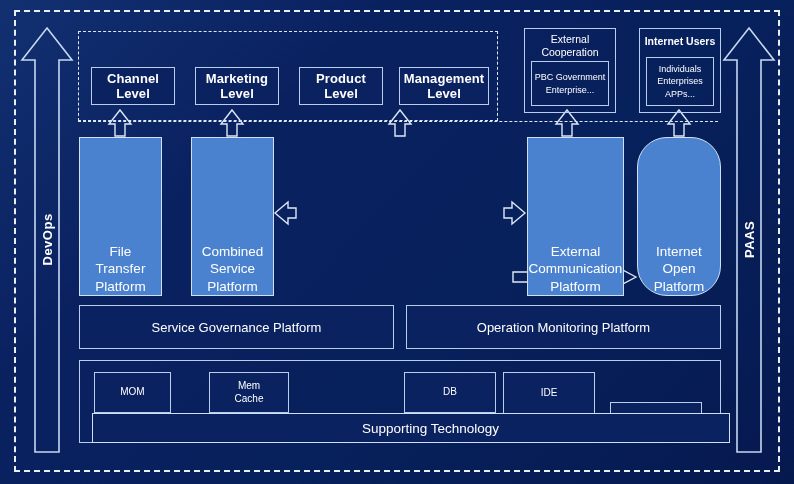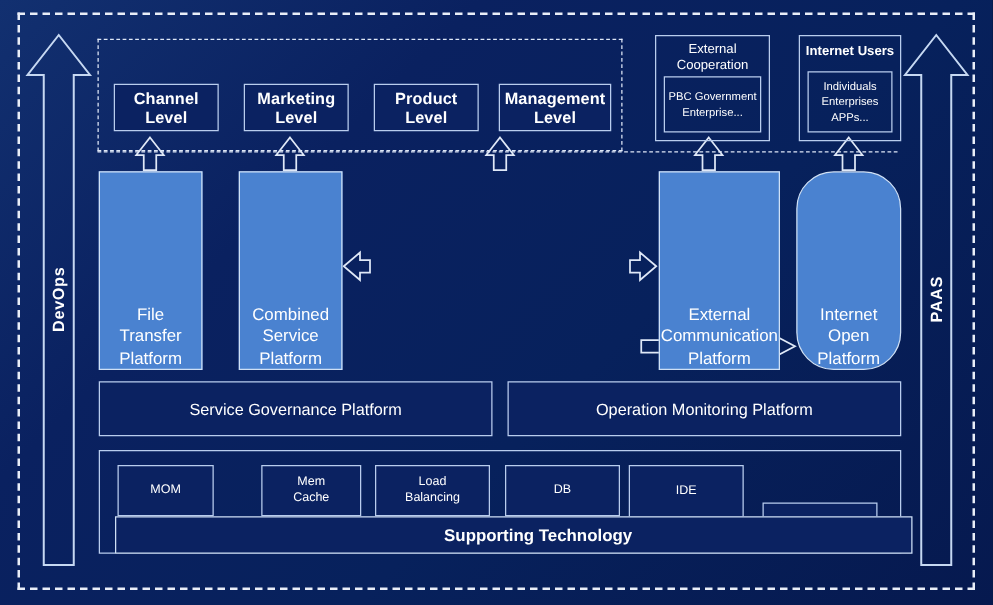--- a/index.html
+++ b/index.html
@@ -94,21 +94,21 @@
   .support-bar {
     position: absolute;
     background: #0b2261;
     border: 1.5px solid #cfe0f5;
     box-sizing: border-box;
     display: flex;
     align-items: center;
     justify-content: center;
     color: #ffffff;
     font-size: 13.5px;
-    font-weight: bold;
+    font-weight: normal;
     padding-left: 39px;
   }
   .vtext {
     position: absolute;
     color: #ffffff;
     font-weight: bold;
     font-size: 13px;
     letter-spacing: .5px;
     transform-origin: center center;
   }
@@ -213,24 +213,20 @@
 
   <div class="dbox nofill" style="left:79px; top:360px; width:642px; height:83px; display:block;"></div>
 
   <div class="dbox tech-label" style="left:94px; top:372px; width:77px; height:41px;">
     <span>MOM</span>
   </div>
   <div class="dbox tech-label" style="left:197px; top:372px; width:80px; height:41px;margin-left:12px;">
     <span style="white-space:pre-line;">Mem
 Cache</span>
   </div>
-  <div class="dbox tech-label" style="left:300px; top:372px; width:92px; height:41px;">
-    <span style="white-space:pre-line;">Load
-Balancing</span>
-  </div>
   <div class="dbox tech-label" style="left:404px; top:372px; width:92px; height:41px;">
     <span>DB</span>
   </div>
   <div class="dbox tech-label" style="left:503px; top:372px; width:92px; height:42px;align-items:center;">
     <span>IDE</span>
   </div>
   <div class="dbox tech-label" style="left:610px; top:372px; width:92px; height:41px;margin-top:30px;">
     <span>Docker</span>
   </div>
 

